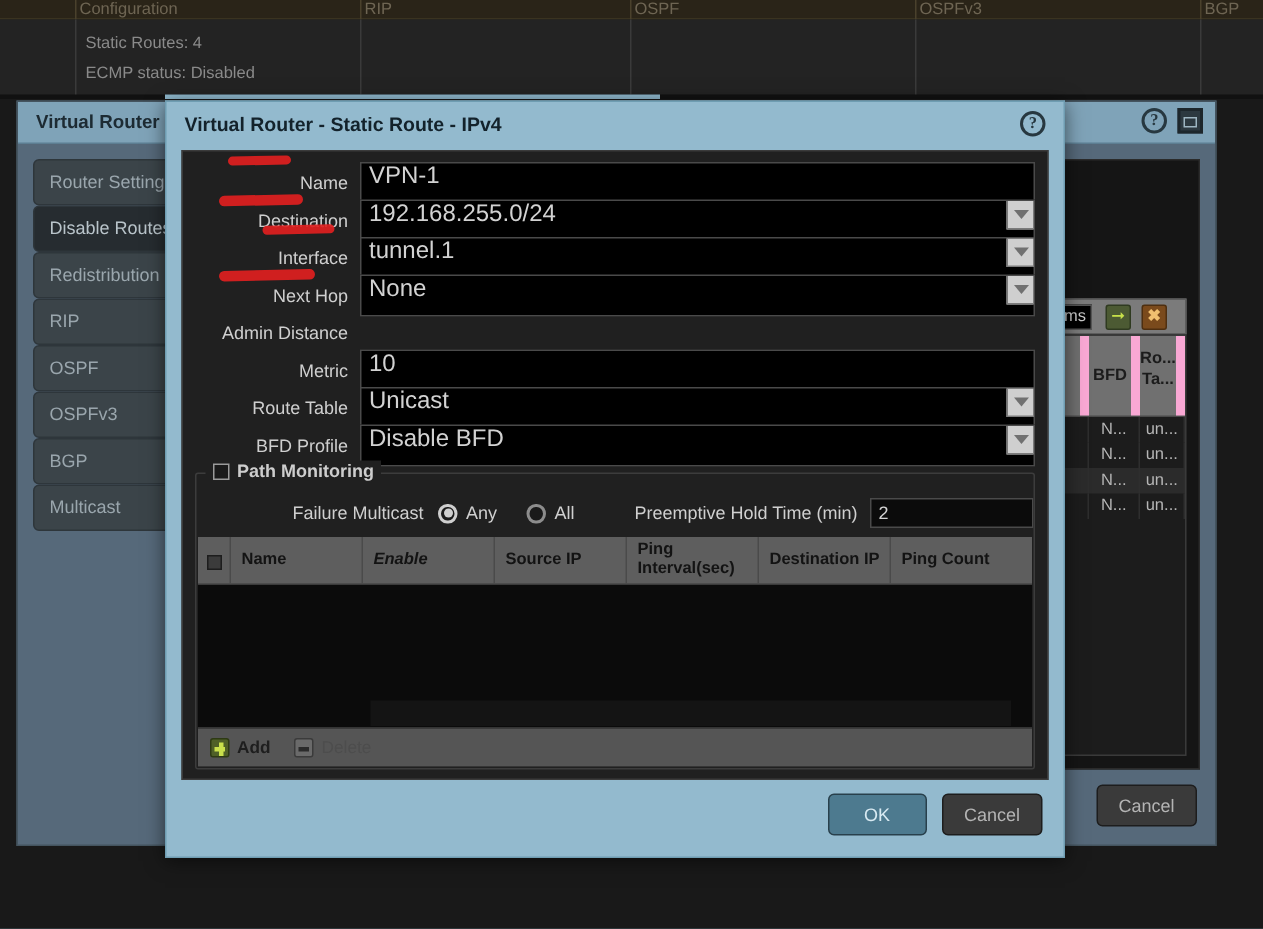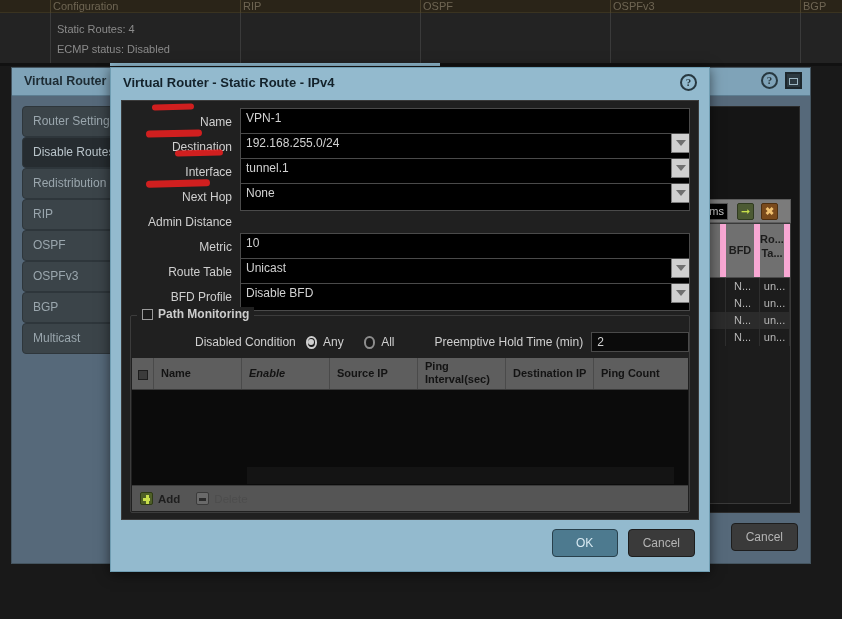--- a/index.html
+++ b/index.html
@@ -144,21 +144,21 @@
   }
 
   .frm { position: absolute; left: 0; top: 8px; right: 0; }
   .row { display: flex; align-items: center; height: 25px; margin-bottom: 0; }
   .row-lbl {
     width: 118px; text-align: right; padding-right: 8px;
     font-size: 12px; color: #cfcfcf; white-space: nowrap; flex: none;
   }
   .fld {
     flex: 1; height: 28px; background: #000; border: 1px solid #4a4a4a;
-    color: #d2d2d2; font-size: 12px; line-height: 18px; padding-left: 5px;
+    color: #d2d2d2; font-size: 16px; line-height: 18px; padding-left: 5px;
     margin-right: 8px; white-space: nowrap; overflow: hidden; position: relative;
   }
   .fld.ph { color: #6a6a6a; }
   .fld.withdd { margin-right: 8px; padding-right: 22px; }
   .dd-arrow {
     position: absolute; right: -1px; top: -1px; width: 19px; height: 20px;
     background: #cfcfcf; border: 1px solid #7b7b7b;
     display: flex; align-items: center; justify-content: center;
   }
   .dd-arrow i {
@@ -419,21 +419,21 @@
         </div>
       </div>
 
       <div class="pm">
         <div class="pm-legend">
           <span class="chk"></span>
           <span class="pm-legend-txt">Path Monitoring</span>
         </div>
 
         <div class="pm-opts">
-          <span class="lbl-sm" style="margin-left:64px;">Disabled Condition</span>
+          <span class="lbl-sm" style="margin-left:64px;">Failure Multicast</span>
           <span class="radio sel" style="margin-left:10px;"></span>
           <span class="lbl-sm" style="margin-left:6px;">Any</span>
           <span class="radio" style="margin-left:20px;"></span>
           <span class="lbl-sm" style="margin-left:6px;">All</span>
           <span class="lbl-sm" style="margin-left:40px;">Preemptive Hold Time (min)</span>
           <span class="hold-fld" style="margin-left:8px;">2</span>
         </div>
 
         <div class="pm-grid">
           <div class="pm-th-row">

